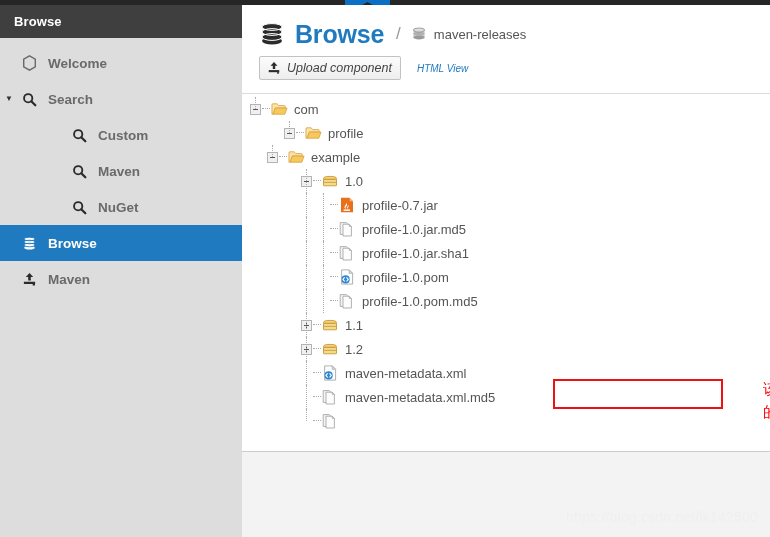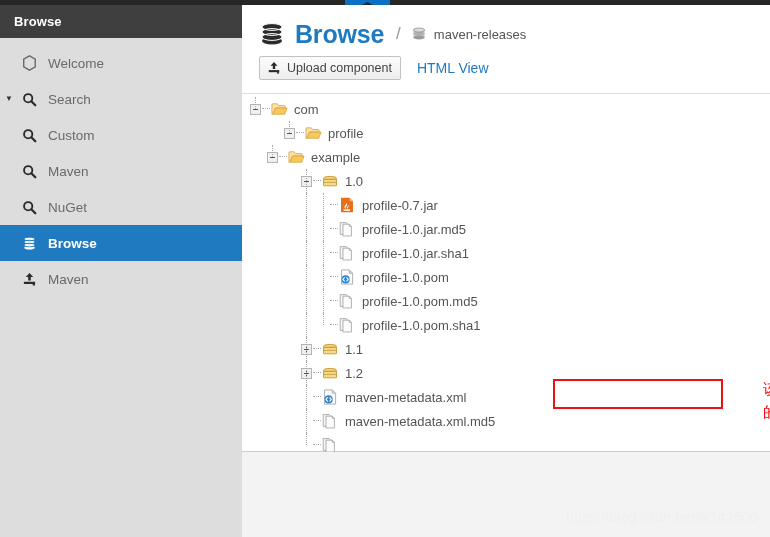--- a/index.html
+++ b/index.html
@@ -58,21 +58,21 @@
   .nav-item {
     display: flex;
     align-items: center;
     height: 36px;
     color: #6a6a6a;
     font-size: 13.5px;
     padding-left: 18px;
     cursor: pointer;
     user-select: none;
   }
-  .nav-item.child { padding-left: 18px; align-items: center; }
+  .nav-item.child { padding-left: 68px; align-items: center; }
   .nav-item.selected {
     background: #1f7ac0;
     color: #ffffff;
     font-weight: bold;
   }
   .nav-caret {
     width: 14px;
     margin-left: -16px;
     margin-right: 2px;
     font-size: 8px;
@@ -83,21 +83,21 @@
     justify-content: center;
   }
   .nav-icon {
     width: 22px;
     display: flex;
     align-items: center;
     justify-content: center;
     margin-right: 8px;
     flex: 0 0 22px;
   }
-  .nav-label { white-space: nowrap; }
+  .nav-label { white-space: nowrap; font-weight: bold; }
 
   
   .main {
     position: absolute;
     top: 5px; left: 242px;
     width: 528px;
     height: 447px;
     background: #ffffff;
     border-bottom: 1px solid #cccccc;
   }
@@ -132,38 +132,39 @@
     color: #555555;
     font-size: 13px;
   }
 
   .toolbar {
     display: flex;
     align-items: center;
     padding-left: 17px;
     height: 28px;
     margin-top: 3px;
+    font-style: italic;
   }
   .btn-upload {
     display: inline-flex;
     align-items: center;
     height: 24px;
     padding: 0 8px 0 6px;
     background: linear-gradient(#fcfcfc, #eeeeee);
     border: 1px solid #c2c2c2;
     border-radius: 2px;
     font-size: 12.5px;
     color: #444444;
     cursor: pointer;
     white-space: nowrap;
   }
   .btn-upload .nav-icon { width: 16px; flex: 0 0 16px; margin-right: 5px; }
   .link-html {
     color: #1f7ac0;
-    font-size: 14px;
+    font-size: 10px;
     margin-left: 16px;
     cursor: pointer;
   }
   .toolbar-rule {
     position: absolute;
     left: 0; top: 88px;
     width: 528px;
     height: 1px;
     background: #dcdcdc;
   }
@@ -528,35 +529,20 @@
           <span class="icon-slot">
             <svg width="16" height="16" viewBox="0 0 16 16">
               <path d="M1.2 1.6 L7.4 1.6 L9.6 3.8 L9.6 13.4 L1.2 13.4 Z" fill="#f4f4f4" stroke="#a8a8a8" stroke-width="0.9"></path>
               <path d="M4 3.2 L10.2 3.2 L12.4 5.4 L12.4 15 L4 15 Z" fill="#fdfdfd" stroke="#a8a8a8" stroke-width="0.9"></path>
               <path d="M10.2 3.2 L12.4 5.4 L10.2 5.4 Z" fill="#dcdcdc" stroke="#a8a8a8" stroke-width="0.7"></path>
             </svg>
           </span>
           <span class="tree-label">profile-1.0.pom.md5</span>
         </div>
         <div class="tree-row">
-          <div class="vline" style="left: 64px;"></div>
-          <div class="tree-indent" style="width: 76px;"></div>
-          <div class="toggle-spacer"></div>
-          <div class="elbow"></div>
-          <div class="vline half" style="left: 81px;"></div>
-          <span class="icon-slot">
-            <svg width="16" height="16" viewBox="0 0 16 16">
-              <path d="M1.2 1.6 L7.4 1.6 L9.6 3.8 L9.6 13.4 L1.2 13.4 Z" fill="#f4f4f4" stroke="#a8a8a8" stroke-width="0.9"></path>
-              <path d="M4 3.2 L10.2 3.2 L12.4 5.4 L12.4 15 L4 15 Z" fill="#fdfdfd" stroke="#a8a8a8" stroke-width="0.9"></path>
-              <path d="M10.2 3.2 L12.4 5.4 L10.2 5.4 Z" fill="#dcdcdc" stroke="#a8a8a8" stroke-width="0.7"></path>
-            </svg>
-          </span>
-          <span class="tree-label">profile-1.0.pom.sha1</span>
-        </div>
-        <div class="tree-row">
           <div class="tree-indent" style="width: 59px;"></div>
           <div class="toggle-box plus"></div>
           <div class="elbow"></div>
           <div class="vline" style="left: 64px;"></div>
           <span class="icon-slot">
             <svg width="16" height="14" viewBox="0 0 16 14">
               <path d="M1.5 4.6 Q1.5 2.4 8 2.4 Q14.5 2.4 14.5 4.6 L14.5 5.4 L1.5 5.4 Z" fill="#f3cf7e" stroke="#c79a2f" stroke-width="0.9"></path>
               <rect x="1.5" y="5.4" width="13" height="6.4" rx="0.6" fill="#f5d98e" stroke="#c79a2f" stroke-width="0.9"></rect>
               <line x1="1.5" y1="8.4" x2="14.5" y2="8.4" stroke="#c79a2f" stroke-width="0.8"></line>
             </svg>

